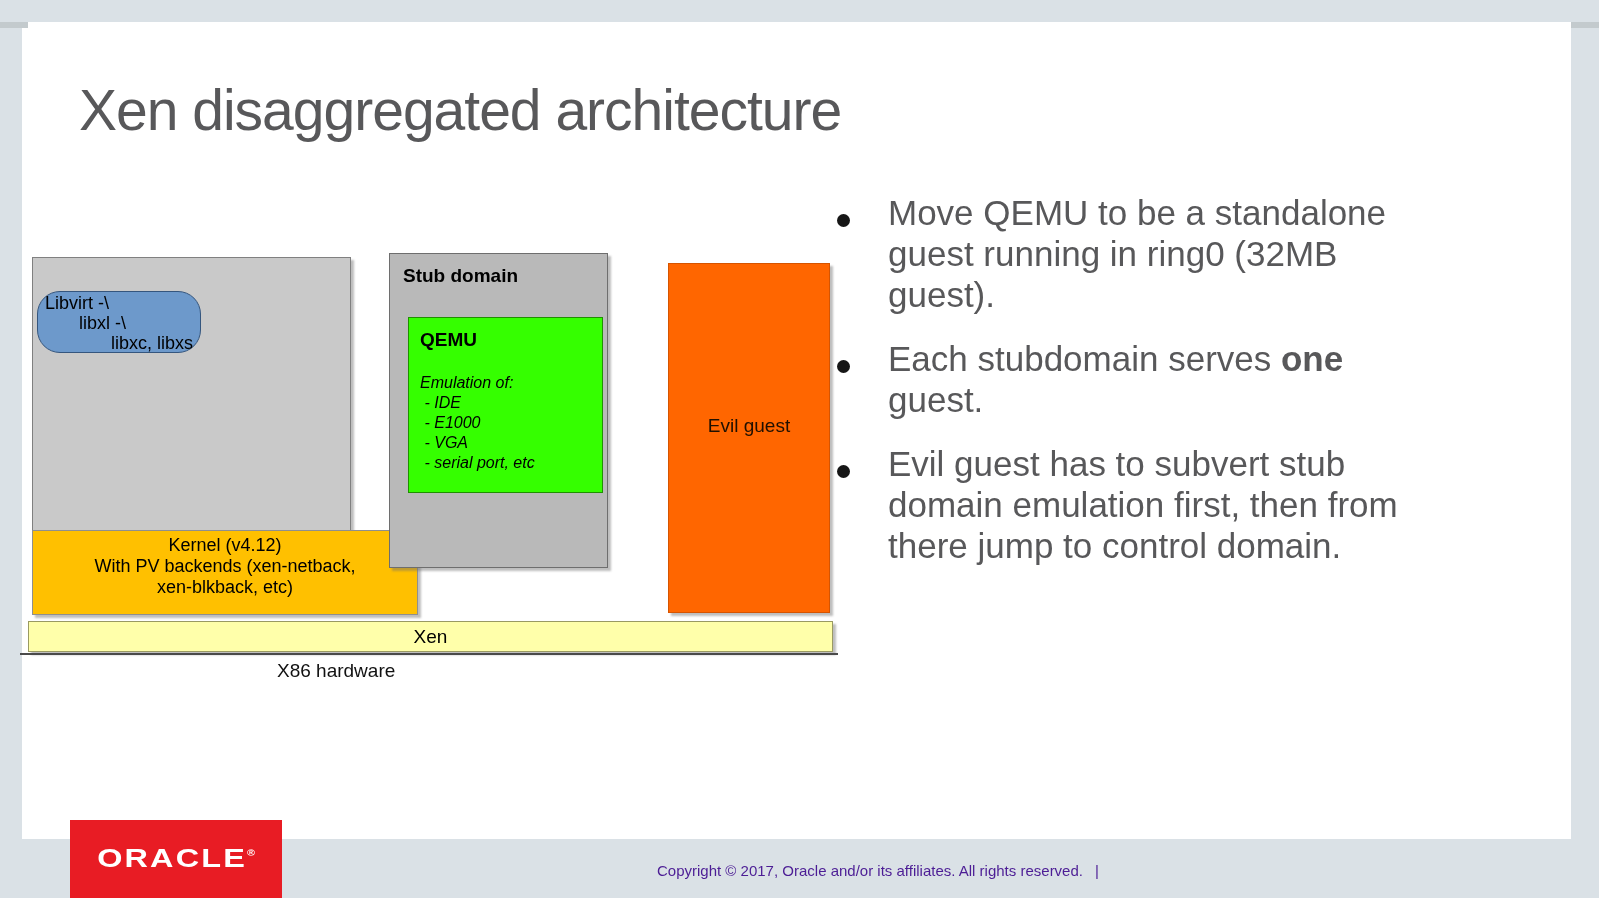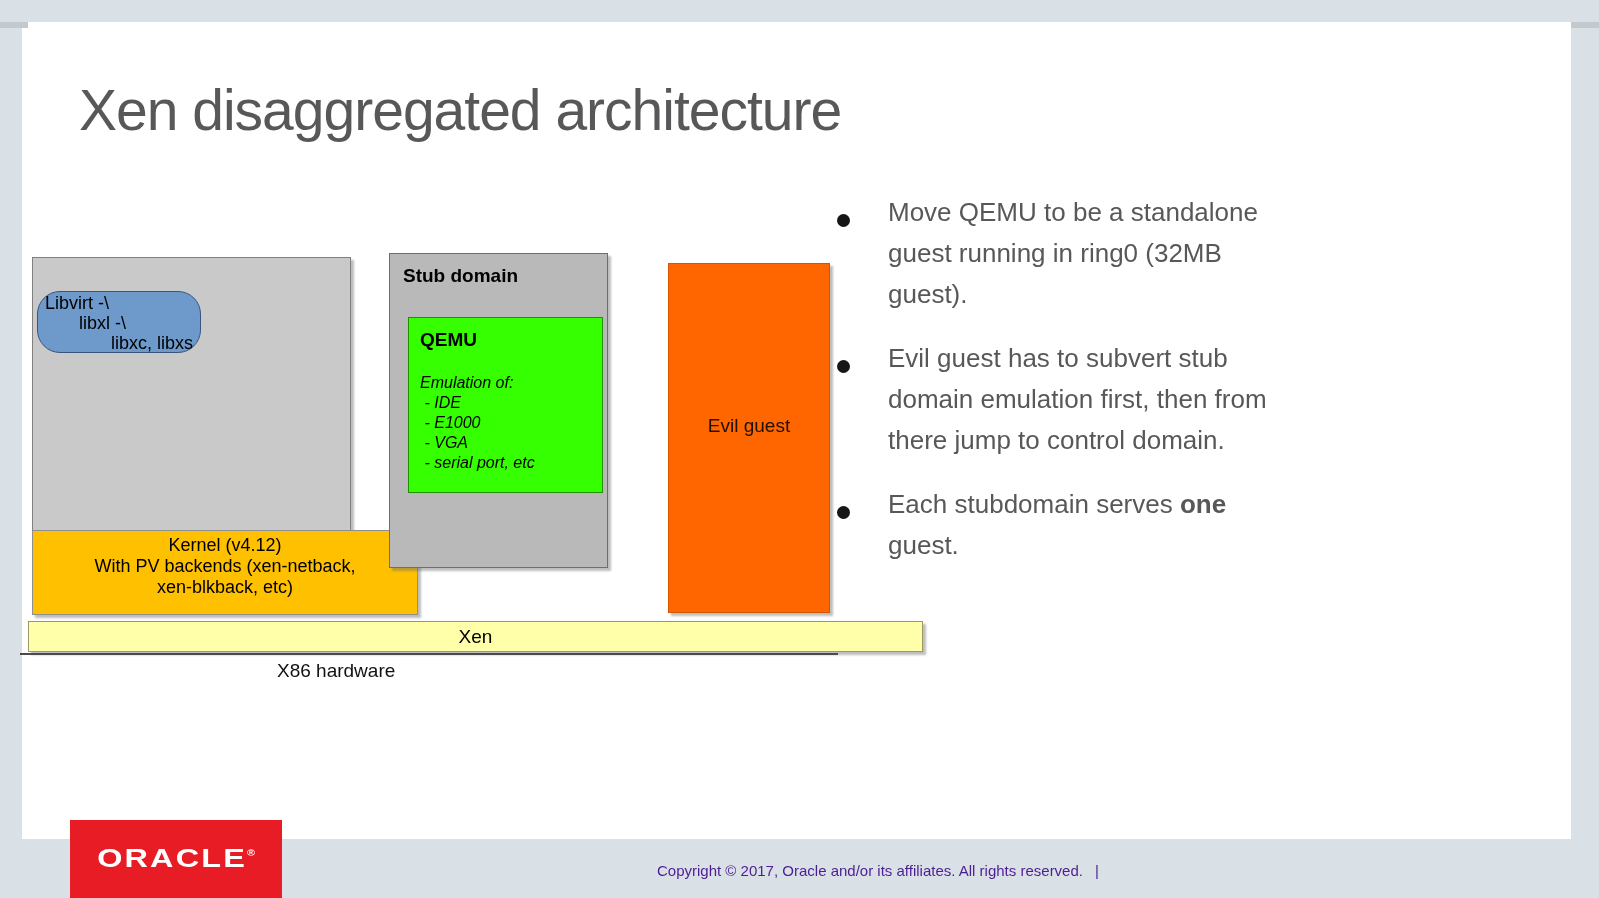--- a/index.html
+++ b/index.html
@@ -46,30 +46,30 @@
   .qemu { position:absolute; left:18px; top:63px; width:195px; height:176px; box-sizing:border-box;
           background:var(--qemu-green,#35ff00); border:1px solid #1f9000; }
   .qemu-title { font-size:19px; font-weight:bold; padding:11px 0 0 11px; }
   .qemu-body  { font-size:16px; line-height:20px; padding:22px 0 0 11px; white-space:pre-wrap;font-style:italic; }
 
   .evil { left:668px; top:263px; width:162px; height:350px;
           background:var(--evil-orange,#ff6600); border:1px solid #d65400;
           display:flex; align-items:center; justify-content:center;
           font-size:19px; color:#201000; padding-bottom:25px; }
 
-  .xen-bar { left:28px; top:621px; width:895px; height:31px;
+  .xen-bar { left:28px; top:621px; width:805px; height:31px;
              background:var(--xen-yellow,#ffffaa); border:1px solid #9a9a62;
              display:flex; align-items:center; justify-content:center; font-size:19px; }
   .hw-line  { position:absolute; left:20px; top:653px; width:818px; height:0; border-top:2px solid #4a4a4a; }
   .hw-label { position:absolute; left:277px; top:660px; font-size:19px; color:#111; }
 
   
   .bullets { position:absolute; left:820px; top:192px; width:710px; }
   .bullet  { position:relative; padding-left:68px; margin-bottom:23px;
-             font-size:26px; line-height:41px; color:var(--text-gray,#58585a); }
+             font-size:35px; line-height:41px; color:var(--text-gray,#58585a); }
   .btext   { white-space:pre-line; }
   .dot     { position:absolute; left:17px; top:22px; width:13px; height:13px;
              border-radius:50%; background:#161616; }
   .bullet b { font-weight:bold; }
 
   
   .oracle-box { position:absolute; left:70px; top:820px; width:212px; height:78px;
                 background:var(--oracle-red,#e81c24);
                 display:flex; align-items:center; justify-content:center; }
   .oracle-text { color:#ffffff; font-size:30px; font-weight:bold; letter-spacing:2px;
@@ -128,28 +128,28 @@
 
   <div class="bullets">
     <div class="bullet">
       <span class="dot"></span>
       <span class="btext">Move QEMU to be a standalone
 guest running in ring0 (32MB
 guest).</span>
     </div>
     <div class="bullet">
       <span class="dot"></span>
+      <span class="btext"><span>Each stubdomain serves </span><b>one</b><span>
+guest.</span></span>
+    </div>
+    <div class="bullet">
+      <span class="dot"></span>
       <span class="btext">Evil guest has to subvert stub
 domain emulation first, then from
 there jump to control domain.</span>
-    </div>
-    <div class="bullet">
-      <span class="dot"></span>
-      <span class="btext"><span>Each stubdomain serves </span><b>one</b><span>
-guest.</span></span>
     </div>
   </div>
 
   <div class="oracle-box">
     <span class="oracle-text"><span>ORACLE</span><span class="oracle-reg">®</span></span>
   </div>
   <div class="copyright">
     <span>Copyright © 2017, Oracle and/or its affiliates. All rights reserved.</span><span class="copy-divider">|</span>
   </div>
 

